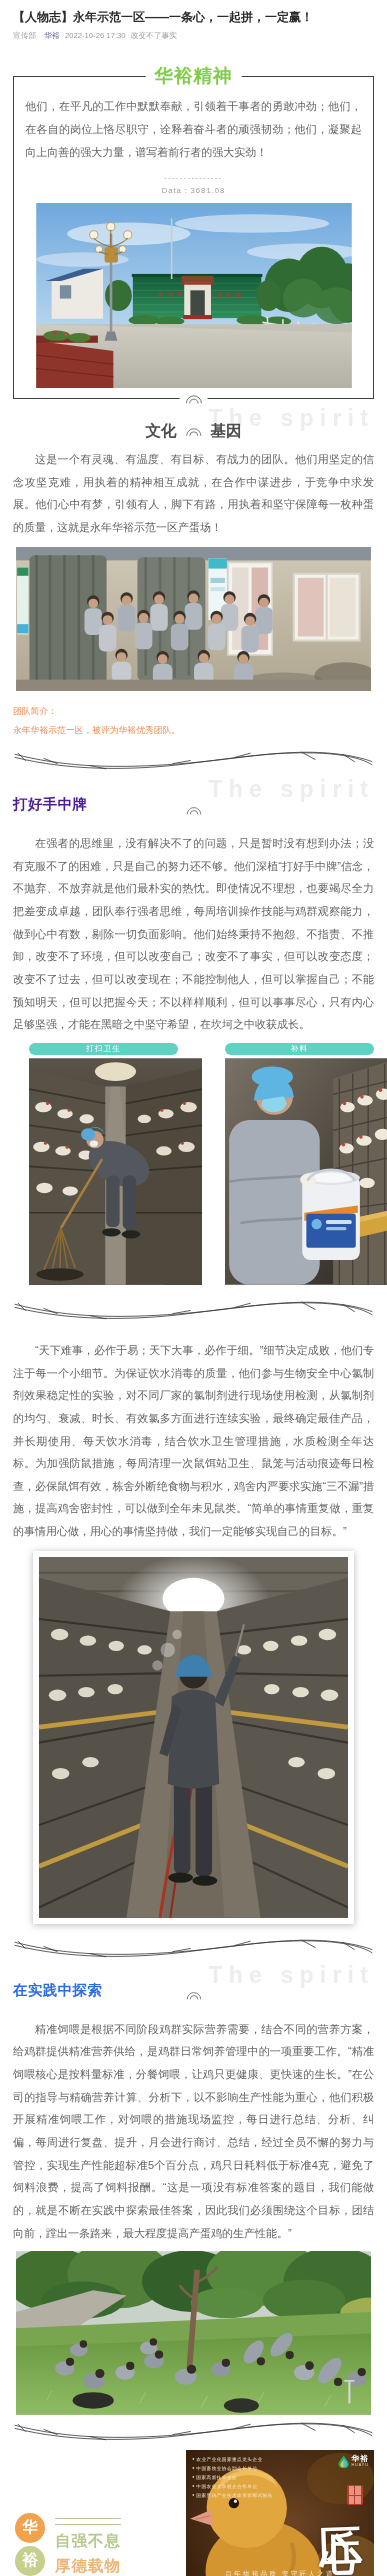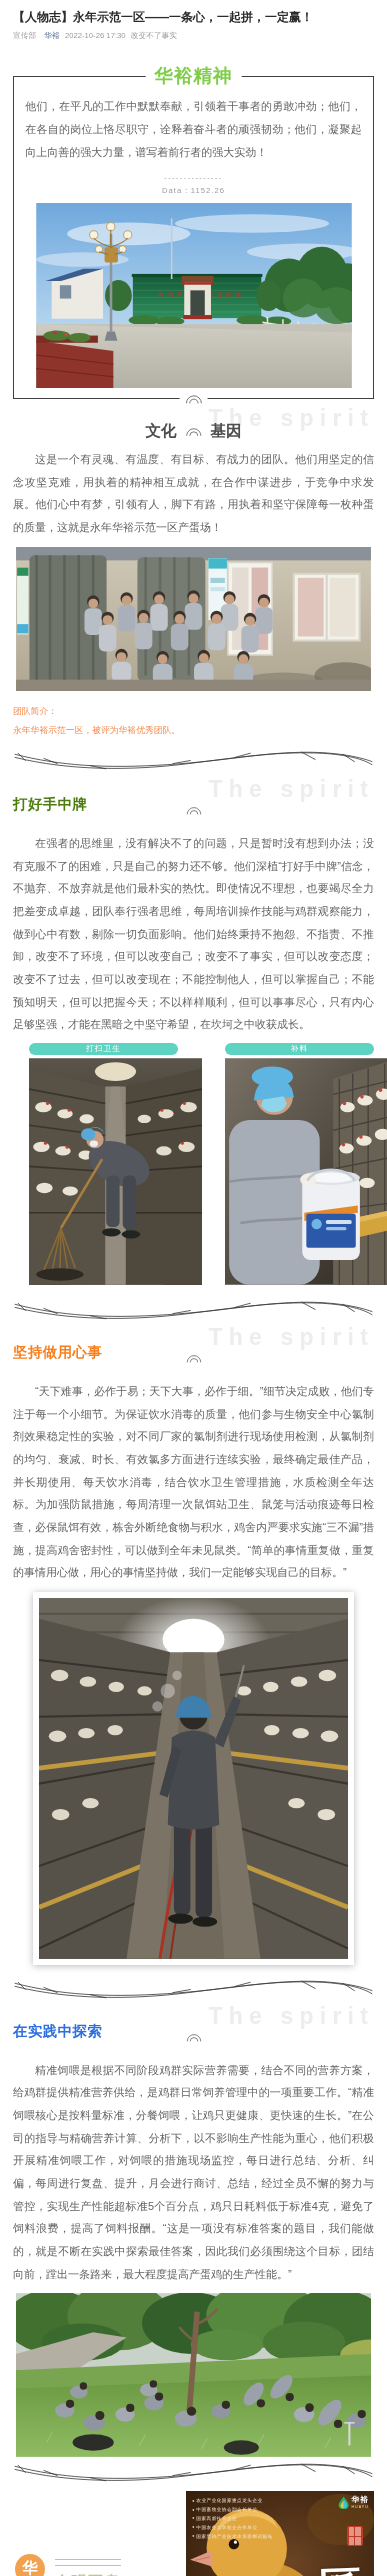--- a/index.html
+++ b/index.html
@@ -139,21 +139,21 @@
     <span class="dept">宣传部</span>
     <span class="acct">华裕</span>
     <span class="when">2022-10-26 17:30</span>
     <span>改变不了事实</span>
   </div>
 
   <div class="spirit-box">
     <div class="box-title" style="color:#7fcd4a">华裕精神</div>
     <p>他们，在平凡的工作中默默奉献，引领着干事者的勇敢冲劲；他们，在各自的岗位上恪尽职守，诠释着奋斗者的顽强韧劲；他们，凝聚起向上向善的强大力量，谱写着前行者的强大实劲！</p>
     <div class="dashed-row">---------------</div>
-    <div class="data-row">Data：1152.26</div>
+    <div class="data-row">Data：3681.08</div>
 
     <svg class="box-photo" viewBox="0 0 614 360">
       <defs>
         <linearGradient id="skyg" x1="0" y1="0" x2="0" y2="1">
           <stop offset="0" stop-color="#6fa8dd"></stop>
             <stop offset="0.7" stop-color="#b7d7ef"></stop>
             <stop offset="1" stop-color="#d9ebf7"></stop>
         </linearGradient>
         <linearGradient id="glassg" x1="0" y1="0" x2="0" y2="1">
           <stop offset="0" stop-color="#145c38"></stop>
@@ -379,21 +379,21 @@
     <div>团队简介：</div>
     <div>永年华裕示范一区，被评为华裕优秀团队。</div>
   </div>
 
   <svg class="divider" viewBox="0 0 700 46" width="361" height="24">
       <use href="#wavy"></use>
     </svg>
 
   <div class="sec-head" style="margin-top:5.2px">
     <div class="wm">The spirit</div>
-    <h2 class="left-head" style="color:#4d7c0f;margin:0">打好手中牌</h2>
+    <h2 class="left-head" style="color:#4c1d95;margin:0">打好手中牌</h2>
     <span class="arc-mid"><svg width="18.5" height="10.3" viewBox="0 0 36 20">
           <use href="#arc"></use>
         </svg></span>
   </div>
   <p class="para">在强者的思维里，没有解决不了的问题，只是暂时没有想到办法；没有克服不了的困难，只是自己的努力还不够。他们深植“打好手中牌”信念，不抛弃、不放弃就是他们最朴实的热忱。即使情况不理想，也要竭尽全力把差变成卓越，团队奉行强者思维，每周培训操作技能与鸡群观察能力，做到心中有数，剔除一切负面影响。他们始终秉持不抱怨、不指责、不推卸，改变不了环境，但可以改变自己；改变不了事实，但可以改变态度；改变不了过去，但可以改变现在；不能控制他人，但可以掌握自己；不能预知明天，但可以把握今天；不以样样顺利，但可以事事尽心，只有内心足够坚强，才能在黑暗之中坚守希望，在坎坷之中收获成长。</p>
 
   <div class="work-cols">
     <div class="work-col">
       <div class="pill">打扫卫生</div>
       <svg class="wphoto" viewBox="0 0 336 440">
@@ -539,27 +539,20 @@
         <ellipse cx="162" cy="236" rx="16" ry="12" fill="#f4efe6"></ellipse>
         <path d="M160,238 a48,30 0 0 1 92,0" stroke="#c9ced6" stroke-width="5" fill="none"></path>
       </svg>
     </div>
   </div>
 
   <svg class="divider" style="margin-top:12.4px" viewBox="0 0 700 46" width="361" height="24">
       <use href="#wavy"></use>
     </svg>
 
-  <div class="sec-head" style="margin-top:3.1px">
-    <div class="wm">The spirit</div>
-    <h2 class="left-head" style="color:#f6801f;margin:0">坚持做用心事</h2>
-    <span class="arc-mid"><svg width="18.5" height="10.3" viewBox="0 0 36 20">
-          <use href="#arc"></use>
-        </svg></span>
-  </div>
   <p class="para">“天下难事，必作于易；天下大事，必作于细。”细节决定成败，他们专注于每一个小细节。为保证饮水消毒的质量，他们参与生物安全中心氯制剂效果稳定性的实验，对不同厂家的氯制剂进行现场使用检测，从氯制剂的均匀、衰减、时长、有效氯多方面进行连续实验，最终确定最佳产品，并长期使用、每天饮水消毒，结合饮水卫生管理措施，水质检测全年达标。为加强防鼠措施，每周清理一次鼠饵站卫生、鼠笼与活动痕迹每日检查，必保鼠饵有效，栋舍外断绝食物与积水，鸡舍内严要求实施“三不漏”措施，提高鸡舍密封性，可以做到全年未见鼠类。“简单的事情重复做，重复的事情用心做，用心的事情坚持做，我们一定能够实现自己的目标。”</p>
 
   <div class="framed">
     <svg viewBox="0 0 600 700">
       <defs>
         <radialGradient id="lightg" cx="0.5" cy="0.5" r="0.5">
           <stop offset="0" stop-color="#ffffff"></stop>
             <stop offset="1" stop-color="#ffffff" stop-opacity="0"></stop>
         </radialGradient>
       </defs>

